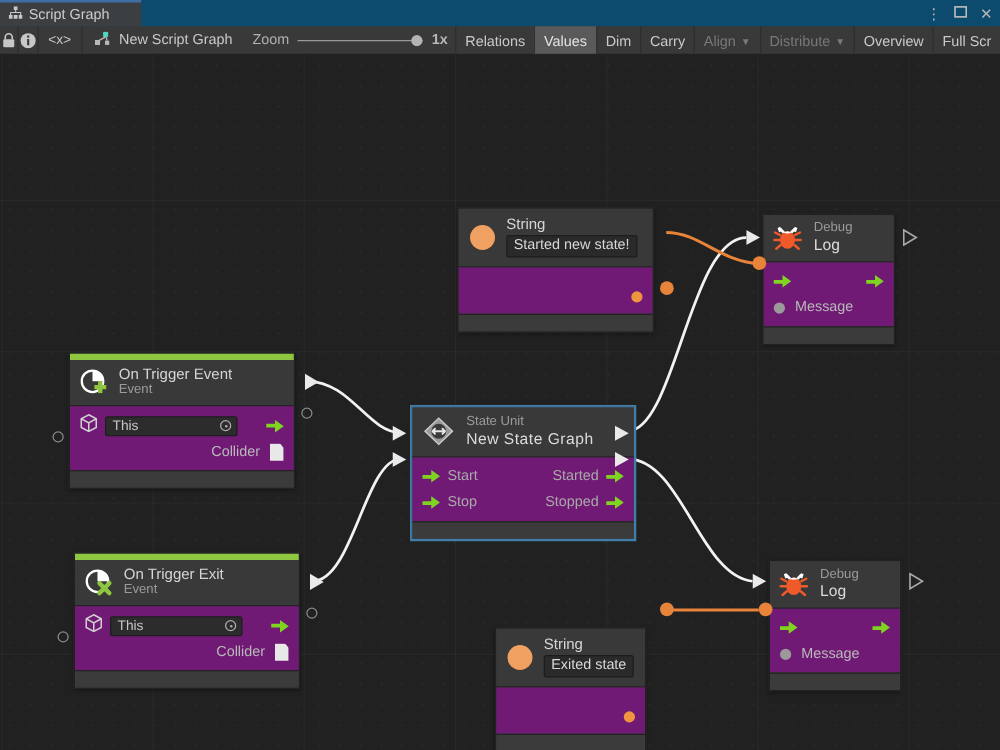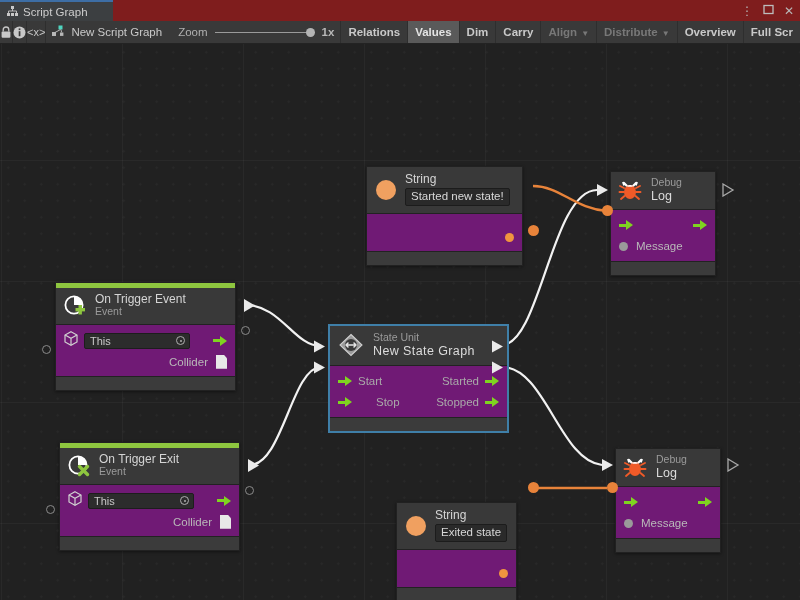--- a/index.html
+++ b/index.html
@@ -6,21 +6,21 @@
   html, body {
     width: 800px; height: 600px; overflow: hidden;
     background: #1e1e1e;
     font-family: "Liberation Sans", sans-serif;
     -webkit-font-smoothing: antialiased;
   }
 
   
   #titlebar {
     position: absolute; left: 0; top: 0; width: 800px; height: 32px;
-    background: #7f1d1d;
+    background: #0c4a6e;
   }
   #tab {
     position: absolute; left: 0; top: 0; width: 113px; height: 21px;
     background: #3c3f41; border-top: 2px solid #3d6ea5;
     display: flex; align-items: center; gap: 5px; padding-left: 7px;
   }
   #tab .tab-label { font-size: 11.5px; color: #cdcdcd; }
   #win-controls {
     position: absolute; right: 6px; top: 0; height: 21px;
     display: flex; align-items: center; gap: 10px;
@@ -55,23 +55,23 @@
   }
   .zoom-track .line {
     position: absolute; left: 0; right: 0; top: 5px; height: 1px; background: #9a9a9a;
   }
   .zoom-track .knob {
     position: absolute; right: 0; top: 1px; width: 9px; height: 9px;
     border-radius: 50%; background: #b4b4b4;
   }
   .zoom-val { color: #b8b8b8; font-weight: bold; }
   .tb-btn {
-    display: flex; align-items: center; gap: 4px; padding: 7px 7px;
+    display: flex; gap: 4px; padding: 7px 7px;
     border-left: 1px solid #2e2e2e;
-    color: #c9c9c9; white-space: nowrap; font-weight: bold;
+    color: #c9c9c9; white-space: nowrap;
   }
   .tb-btn.active { background: #5a5a5a; color: #e4e4e4; }
   .tb-btn.dim { color: #787878; }
   .caret { font-size: 8px; position: relative; top: 1px; }
 
   
   #canvas {
     position: absolute; left: 0; top: 44px; width: 800px; height: 556px;
     background-color: #212121;
     background-image:
@@ -403,21 +403,21 @@
     <div class="node-body">
       <div class="row">
         <span class="arrow-green"></span>
         <span class="lbl dimmed" style="margin-left:6px;">Start</span>
         <span class="spacer"></span>
         <span class="lbl dimmed" style="margin-right:6px;">Started</span>
         <span class="arrow-green"></span>
       </div>
       <div class="row">
         <span class="arrow-green"></span>
-        <span class="lbl dimmed" style="margin-left:24px;">Stop</span>
+        <span class="lbl dimmed" style="margin-left:6px;">Stop</span>
         <span class="spacer"></span>
         <span class="lbl dimmed" style="margin-right:6px;">Stopped</span>
         <span class="arrow-green"></span>
       </div>
     </div>
     <div class="node-foot"></div>
   </div>
   <svg style="position:absolute; left:314px; top:296px;" width="14" height="14">
     <polygon points="0,0.5 11,6.5 0,12.5" fill="#eaeaea"></polygon>
   </svg>

